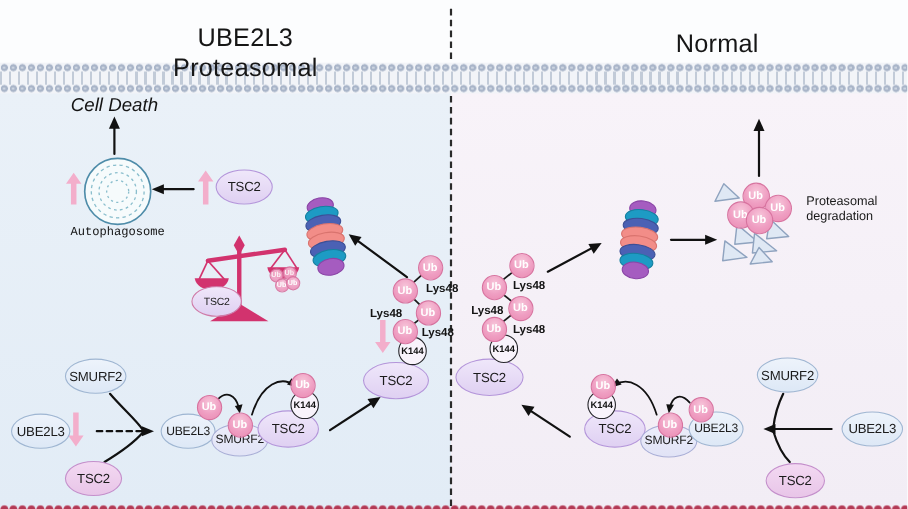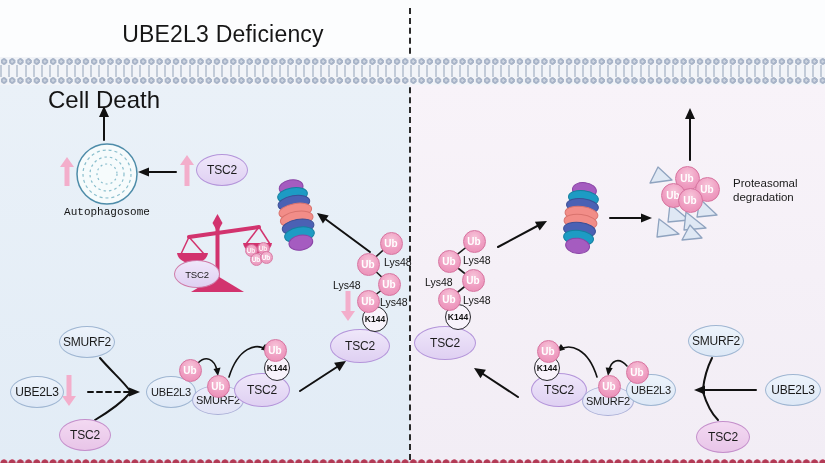--- a/index.html
+++ b/index.html
@@ -37,22 +37,22 @@
   
   .ub{position:absolute;width:23px;height:23px;border-radius:50%;box-sizing:border-box;
       background:radial-gradient(circle at 50% 32%,#f7c6da,#ef9ec2 55%,#e98bb2);
       border:1.5px solid #d7739f;color:#fff;font-weight:bold;font-size:10px;
       display:flex;align-items:center;justify-content:center;z-index:5;}
   .ub.big{width:25px;height:25px;}
   .ub.tiny{width:13px;height:13px;font-size:6.5px;border-width:1px;opacity:.92;}
   .k144{position:absolute;width:26px;height:26px;border-radius:50%;box-sizing:border-box;
       background:#f8f3fb;border:1.6px solid #26262b;color:#111;font-size:8.5px;font-weight:bold;
       display:flex;align-items:center;justify-content:center;z-index:5;}
-  .lys{position:absolute;width:36px;font-size:10.5px;font-weight:400;color:#141414;
-       text-align:left;z-index:6;}
+  .lys{position:absolute;width:36px;font-size:10.5px;font-weight:700;color:#141414;
+       text-align:center;z-index:6;}
   .deg-text{position:absolute;left:733px;top:176px;width:96px;font-size:11.5px;color:#1a1a1a;
             line-height:14px;z-index:4;}
 </style>
 </head>
 <body>
 
 <div id="canvas">
 
   <div class="bg bg-left"></div>
   <div class="bg bg-right"></div>
@@ -185,22 +185,23 @@
     <g fill="#dfe8f4" stroke="#8fa3bf" stroke-width="1.3" stroke-linejoin="round">
       <polygon points="658,167 672,180 650,183"></polygon>
       <polygon points="700,199 717,215 697,217"></polygon>
       <polygon points="670,204 689,220 668,222"></polygon>
       <polygon points="686,212 706,228 684,230"></polygon>
       <polygon points="659,219 679,234 657,237"></polygon>
       <polygon points="690,225 702,238 682,240"></polygon>
     </g>
   </svg>
 
-  <div class="title" style="left:113px;top:21px;width:220px;">UBE2L3 Deficiency</div>
-  <div class="cap" style="left:44px;top:86px;width:120px;font-size:24px;">Cell Death</div>
+  <div class="title" style="left:113px;top:21px;width:220px;">UBE2L3 Proteasomal</div>
+  <div class="title" style="left:582px;top:26px;width:140px;">Normal</div>
+  <div class="cap" style="left:44px;top:86px;width:120px;font-size:17px;font-style:italic;">Cell Death</div>
   <div class="cap" style="left:52px;top:206px;width:110px;font-size:11px;font-family:Liberation Mono, monospace;">Autophagosome</div>
   <div class="deg-text">
     <div>Proteasomal</div>
     <div>degradation</div>
   </div>
 
   <div class="oval lav" style="left:196px;top:154px;width:52px;height:32px;">TSC2</div>
   <div class="oval lav scale-tsc2" style="left:174px;top:260px;width:46px;height:28px;">TSC2</div>
   <div class="oval blue" style="left:59px;top:326px;width:56px;height:32px;">SMURF2</div>
   <div class="oval blue" style="left:10px;top:376px;width:54px;height:32px;">UBE2L3</div>

